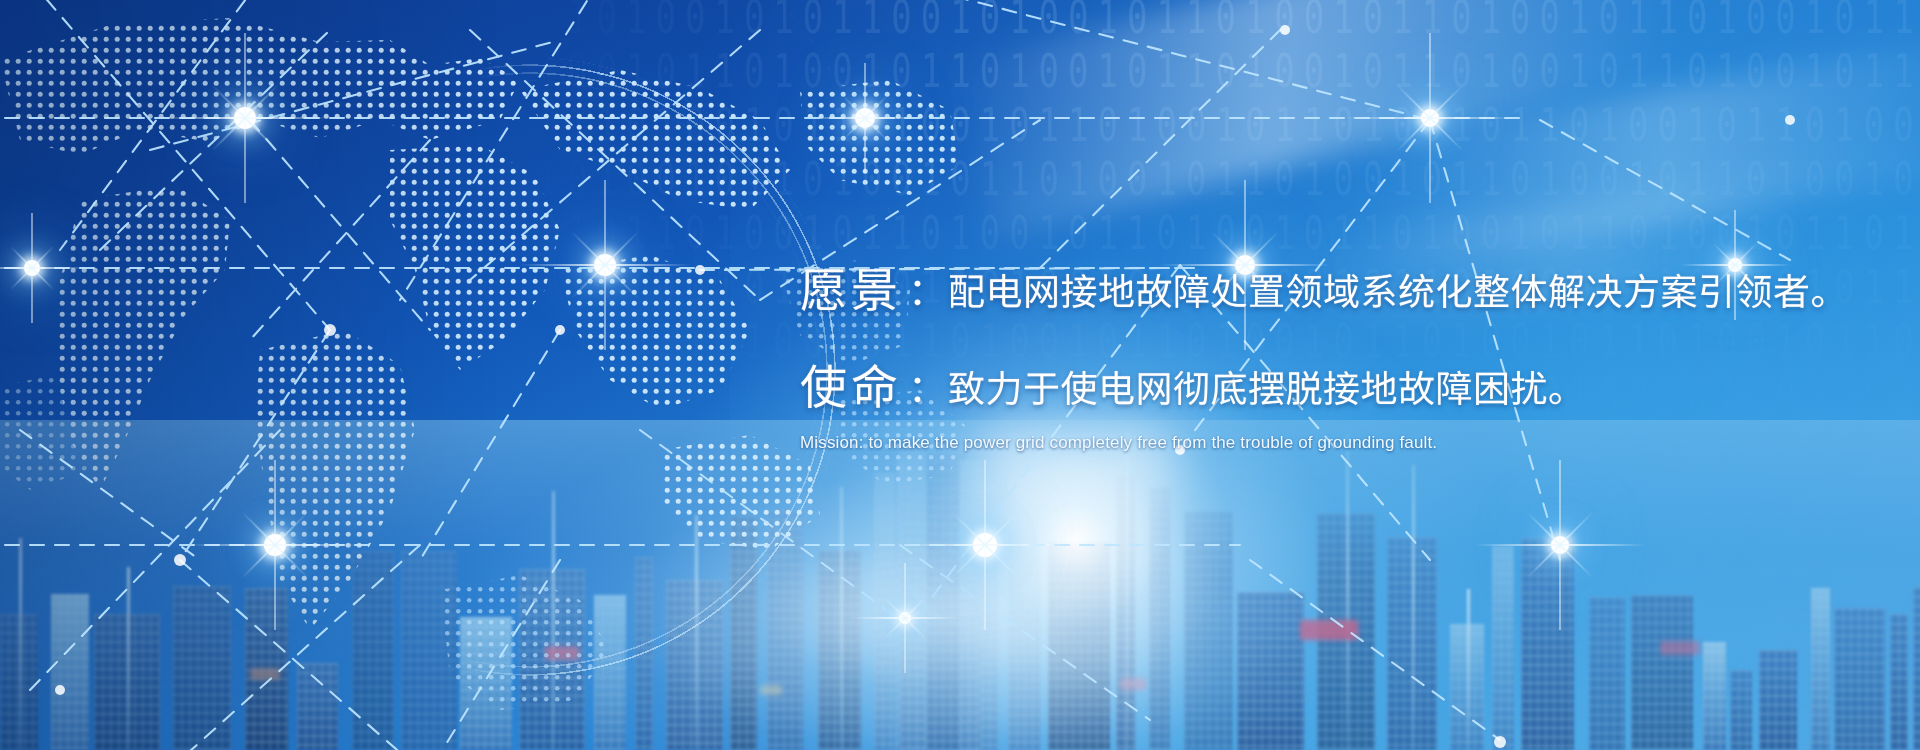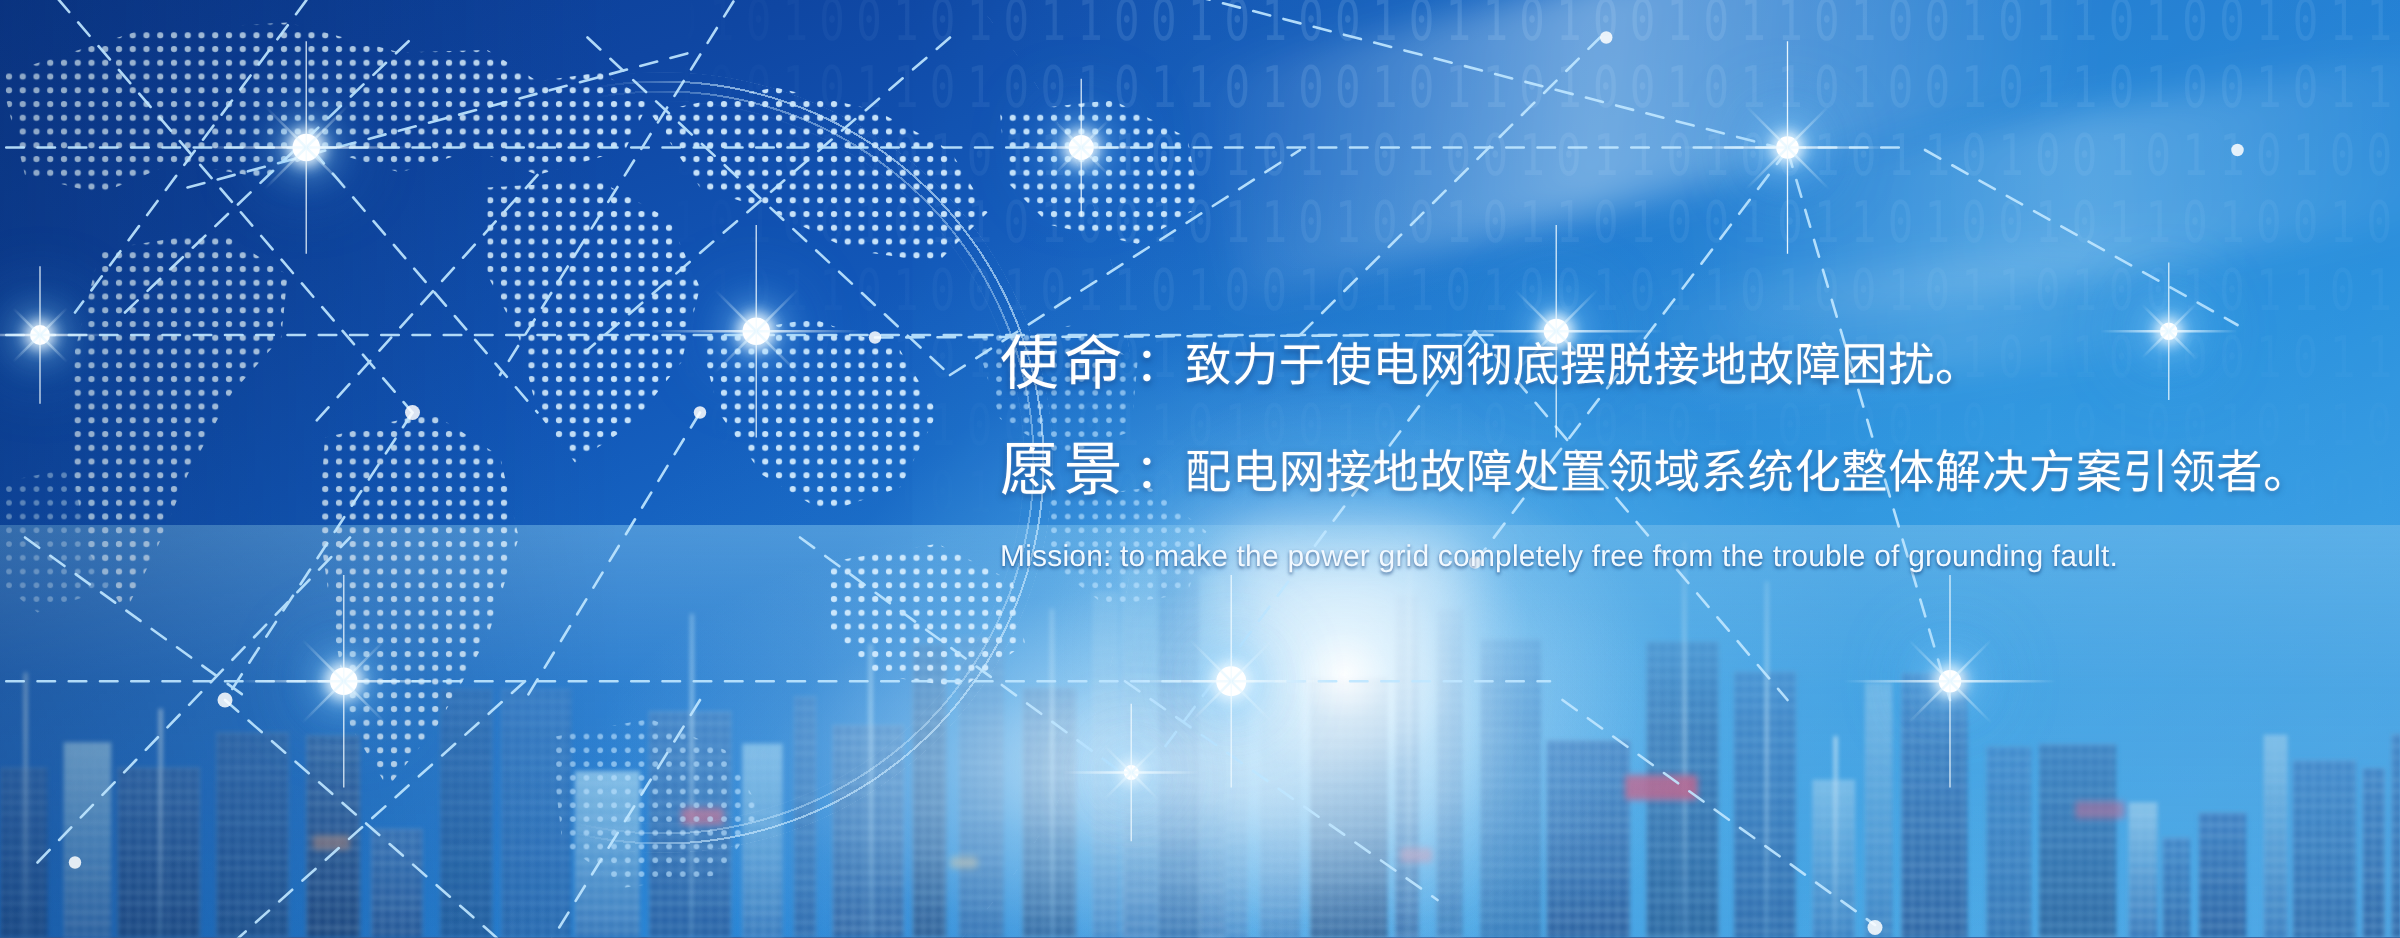--- a/index.html
+++ b/index.html
@@ -196,21 +196,21 @@
     font-weight:400;
   }
   .line-cn .lead{font-size:47px;letter-spacing:4px;vertical-align:-2px;}
   .line-cn .colon{font-size:38px;padding:0 2px 0 6px;}
   .line-cn .rest{font-size:37px;letter-spacing:.5px;}
   .l1{margin-bottom:16px;}
   .l2{margin-bottom:28px;}
 
   .line-en{
     color:#f2f9ff;
-    font-size:24px;
+    font-size:17px;
     letter-spacing:.15px;
     line-height:1.0;
     white-space:nowrap;
     text-shadow:0 1px 3px rgba(12,55,115,.75);
     font-family:"Liberation Sans","DejaVu Sans",sans-serif;
   }
   .e1{margin-bottom:19px;}
 
   
   .vig{
@@ -440,24 +440,24 @@
         <i></i>
         <u></u>
       </div>
       <div class="node" style="left: 1500px; top: 742px; width: 12px; height: 12px; opacity: 0.85;"></div>
     </div>
 
   <div class="vig"></div>
 
   <div class="copy">
 
+    <div class="line-cn l2">
+      <span class="lead">愿景</span><span class="colon">：</span><span class="rest">配电网接地故障处置领域系统化整体解决方案引领者。</span>
+    </div>
+
     <div class="line-cn l1">
       <span class="lead">使命</span><span class="colon">：</span><span class="rest">致力于使电网彻底摆脱接地故障困扰。</span>
     </div>
 
-    <div class="line-cn l2">
-      <span class="lead">愿景</span><span class="colon">：</span><span class="rest">配电网接地故障处置领域系统化整体解决方案引领者。</span>
-    </div>
-
     <div class="line-en e1">Mission: to make the power grid completely free from the trouble of grounding fault.</div>
   </div>
 
 </div>
 
 </body></html>

